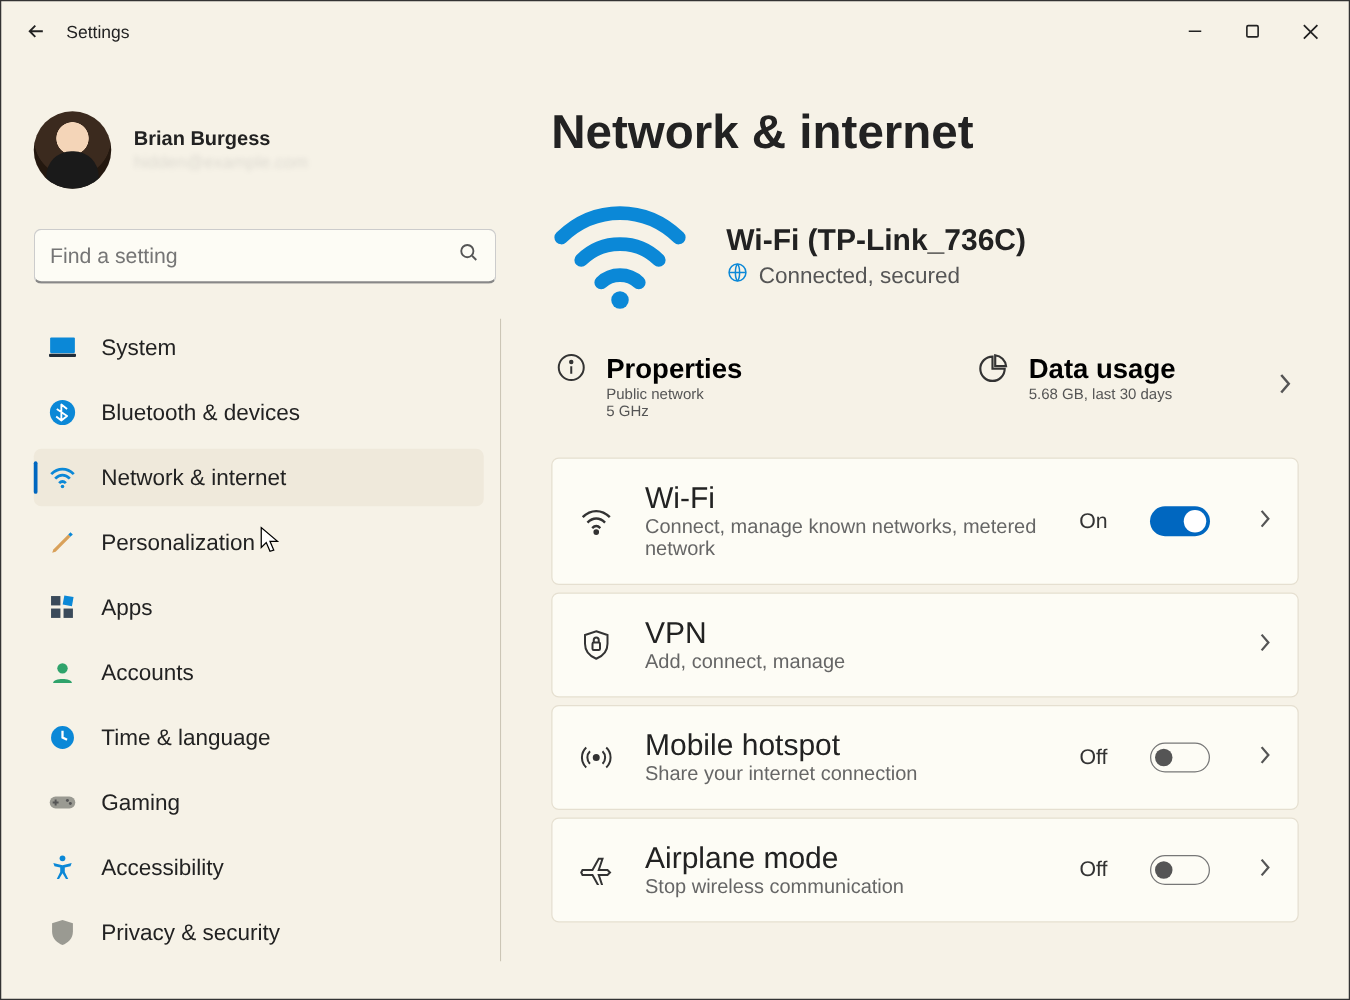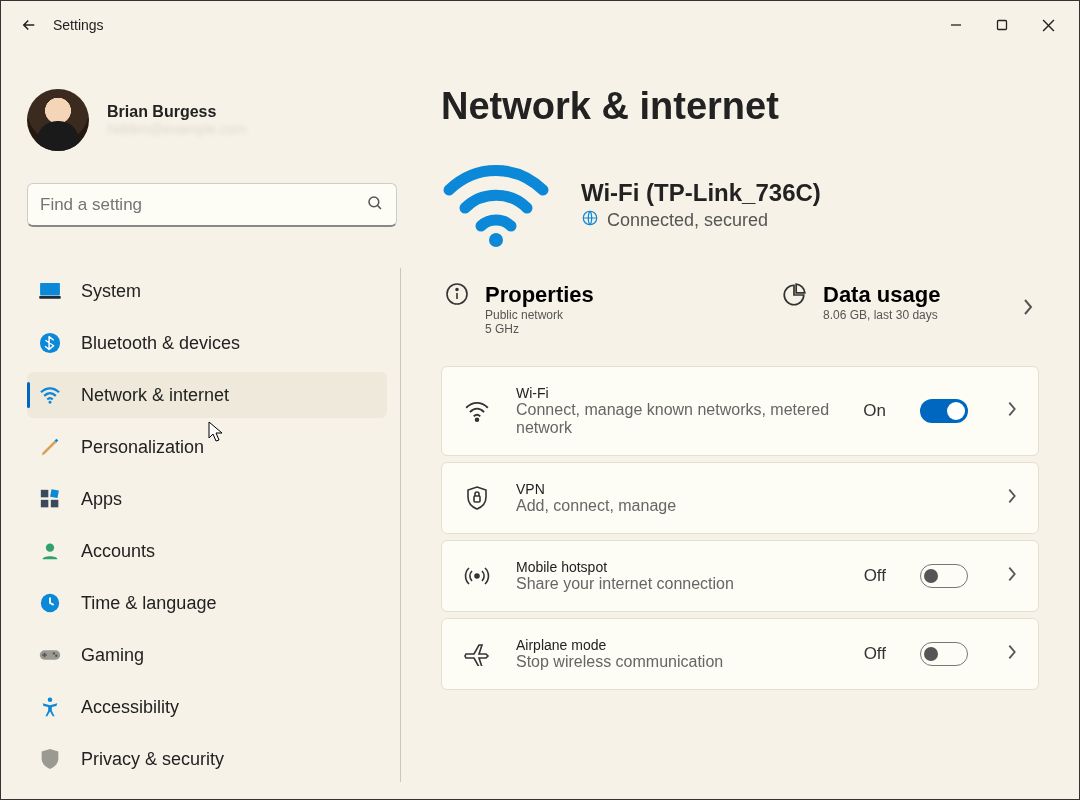--- a/index.html
+++ b/index.html
@@ -66,21 +66,21 @@
     .user-email { color:#777; font-size:14px; opacity:0.2; filter: blur(2px);}
     .search-box {
       display: flex;
       align-items: center;
       width: 370px;
       height: 44px;
       background: #fdfcf5;
       border: 1px solid #ccc;
       border-bottom: 2px solid #888;
       border-radius: 6px;
-      margin-bottom: 41px;
+      margin-bottom: 28px;
       padding: 0 12px;
     }
     .search-box input {
       flex: 1;
       border: none;
       background: transparent;
       font-size: 17px;
       color: #555;
       outline: none;
     }
@@ -157,21 +157,21 @@
       background: #fdfcf5;
       border: 1px solid #e5dfd0;
       border-radius: 6px;
       padding: 18px 20px;
       display:flex;
       align-items:center;
       gap: 24px;
     }
     .card-icon { width:30px; display:flex; justify-content:center; color:#333;}
     .card-text { flex:1; }
-    .card-title { font-size:14px; color:#222; }
+    .card-title { font-size:24px; color:#222; }
     .card-sub { font-size:16px; color:#666; }
     .card-state { font-size:17px; color:#333; margin-right:10px; }
     .toggle {
       width:48px; height:24px;
       border-radius:12px;
       position:relative;
       cursor:pointer;
     }
     .toggle.on { background:#0067c0; }
     .toggle.off { background:transparent; border:1px solid #777; }
@@ -380,21 +380,21 @@
       </div>
       <div class="info-block" style="flex:0 0 220px">
         <span>
           <svg width="26" height="26" viewBox="0 0 24 24" fill="none" stroke="#333" stroke-width="1.6">
               <path d="M12 3a9 9 0 1 0 9 9h-9z"></path>
               <path d="M14 2a9 9 0 0 1 8 8h-8z"></path>
             </svg>
         </span>
         <div>
           <h3>Data usage</h3>
-          <p>8.06 GB, last 30 days</p>
+          <p>5.68 GB, last 30 days</p>
         </div>
       </div>
       <span class="chevron" style="align-self:center">
         <svg width="14" height="20" viewBox="0 0 12 20" fill="none" stroke="currentColor" stroke-width="2">
             <path d="M3 3l6 7-6 7"></path>
           </svg>
       </span>
     </div>
 
     <div class="cards">

